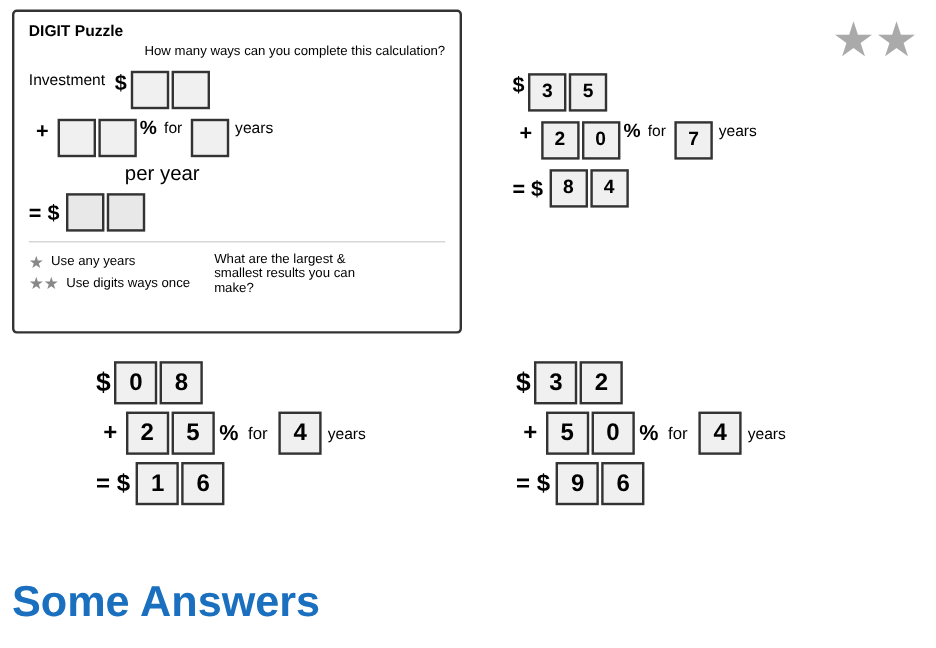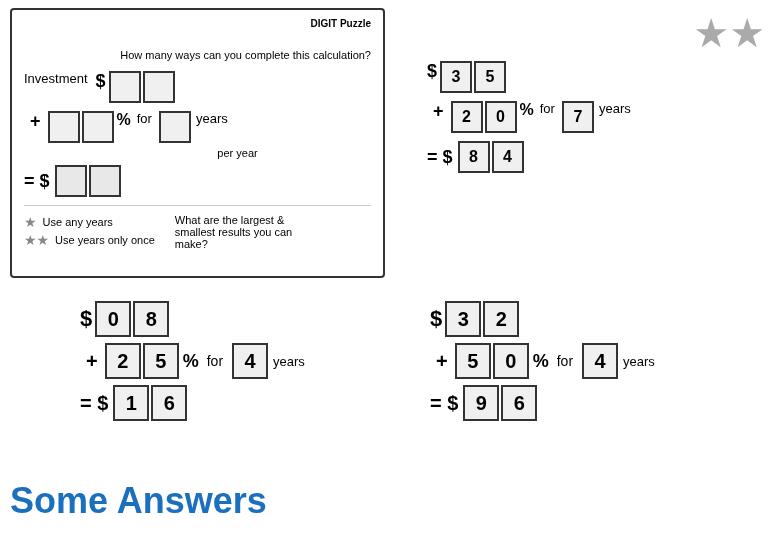--- a/index.html
+++ b/index.html
@@ -19,24 +19,24 @@
       top: 8px;
       left: 10px;
       width: 375px;
       height: 270px;
       border: 2px solid #333;
       border-radius: 4px;
       padding: 8px 12px;
     }
 
     .puzzle-title {
-      text-align: right;
-      font-weight: bold;
-      font-size: 10px;
-      margin-bottom: 20px;
+      text-align: left;
+      font-weight: bold;
+      font-size: 13px;
+      margin-bottom: 4px;
     }
 
     .puzzle-subtitle {
       text-align: right;
       font-size: 11px;
       margin-bottom: 10px;
     }
 
     
     .input-box {
@@ -88,22 +88,21 @@
       font-size: 13px;
       margin: 0 6px;
     }
 
     .years-text {
       font-size: 13px;
       margin-left: 4px;
     }
 
     .per-year-text {
-      font-size: 11px;
-      text-align: center;
+      font-size: 17px;
       margin-left: 80px;
       margin-top: -4px;
       margin-bottom: 4px;
     }
 
     .equals-row {
       display: flex;
       align-items: center;
       margin: 6px 0 6px 0;
     }
@@ -254,21 +253,21 @@
 
   <div class="star-note">
     <div style="display:flex; align-items:flex-start;">
       <div>
         <div class="star-note-row">
           <span class="star-small">★</span>
           <span>Use any years</span>
         </div>
         <div class="star-note-row">
           <span class="star-small">★★</span>
-          <span>Use years only once</span>
+          <span>Use digits ways once</span>
         </div>
       </div>
       <div class="what-text" style="margin-left:20px; font-size:11px; margin-top:2px; max-width:150px;">What are the largest &amp; smallest results you can make?</div>
     </div>
   </div>
 </div>
 
 <div class="big-stars">★★</div>
 
 <div class="answer-section" style="top: 45px; left: 415px;">

